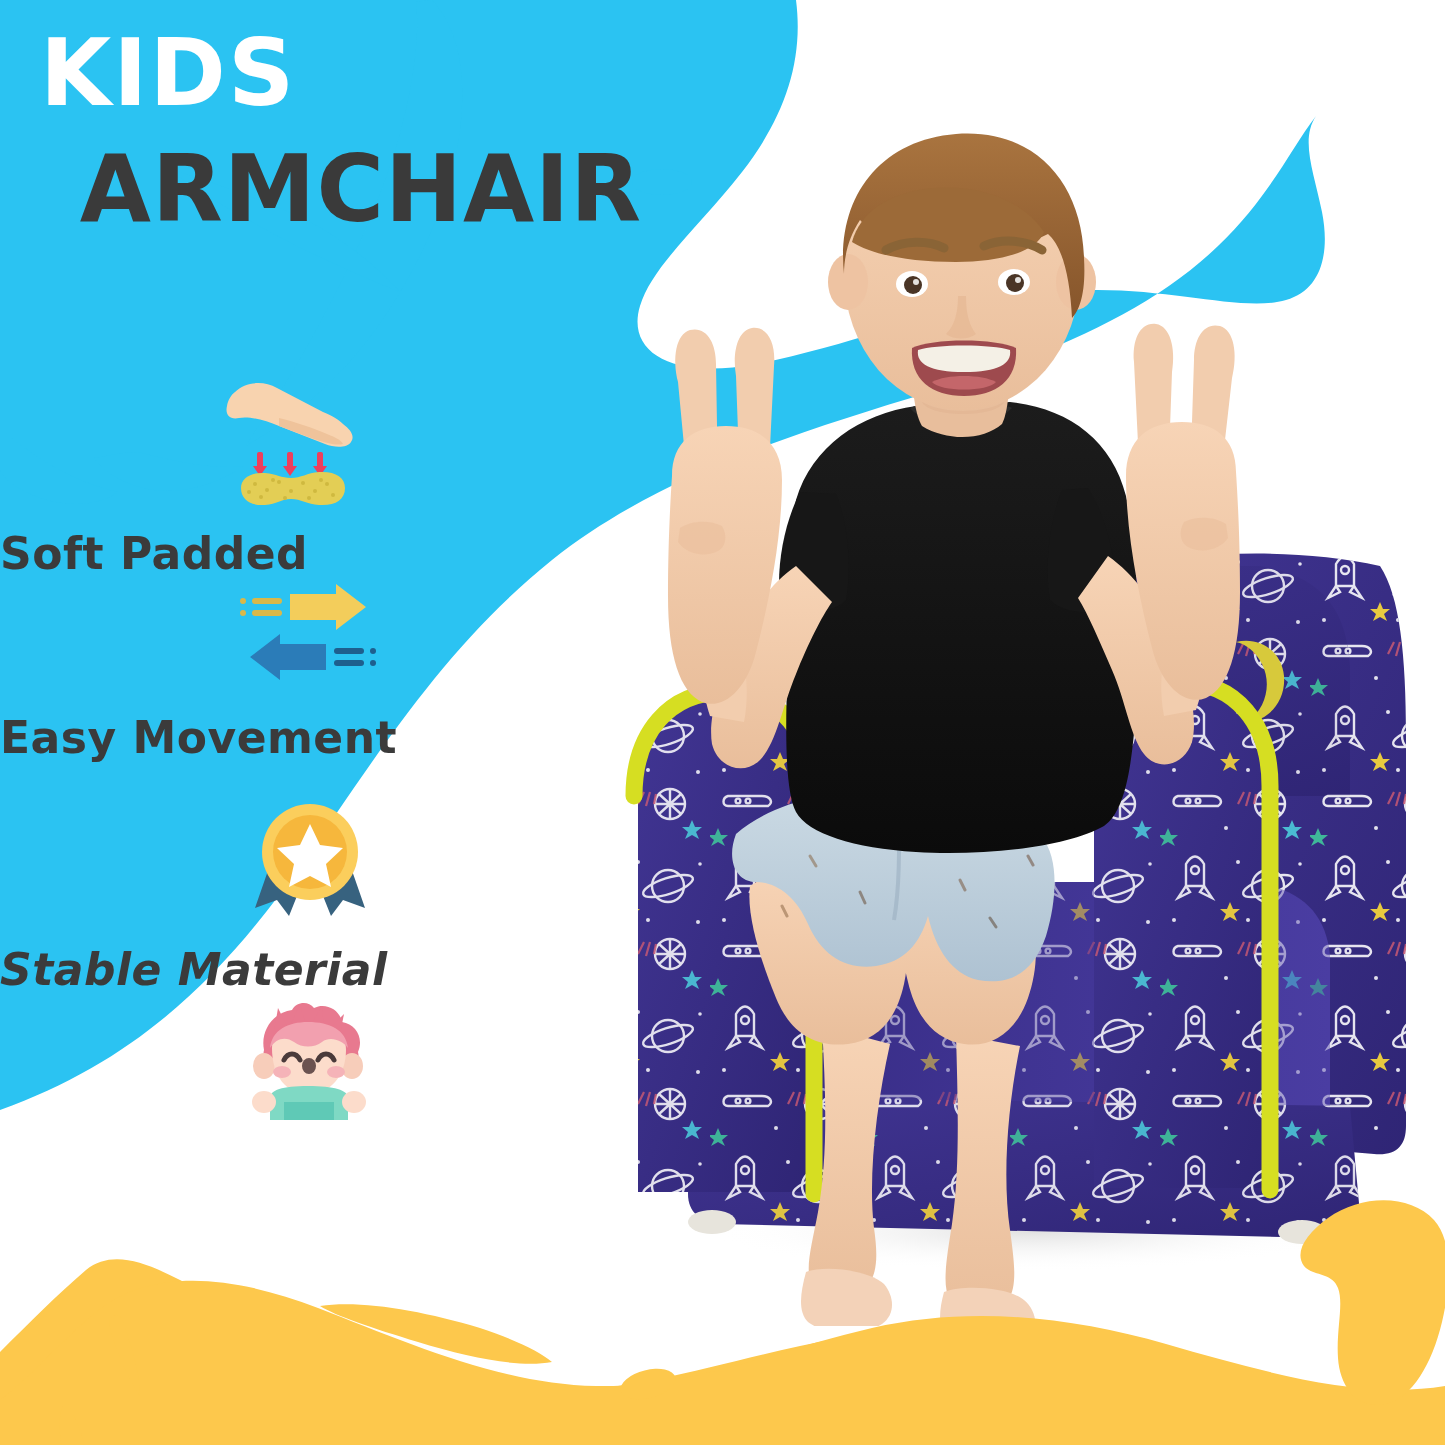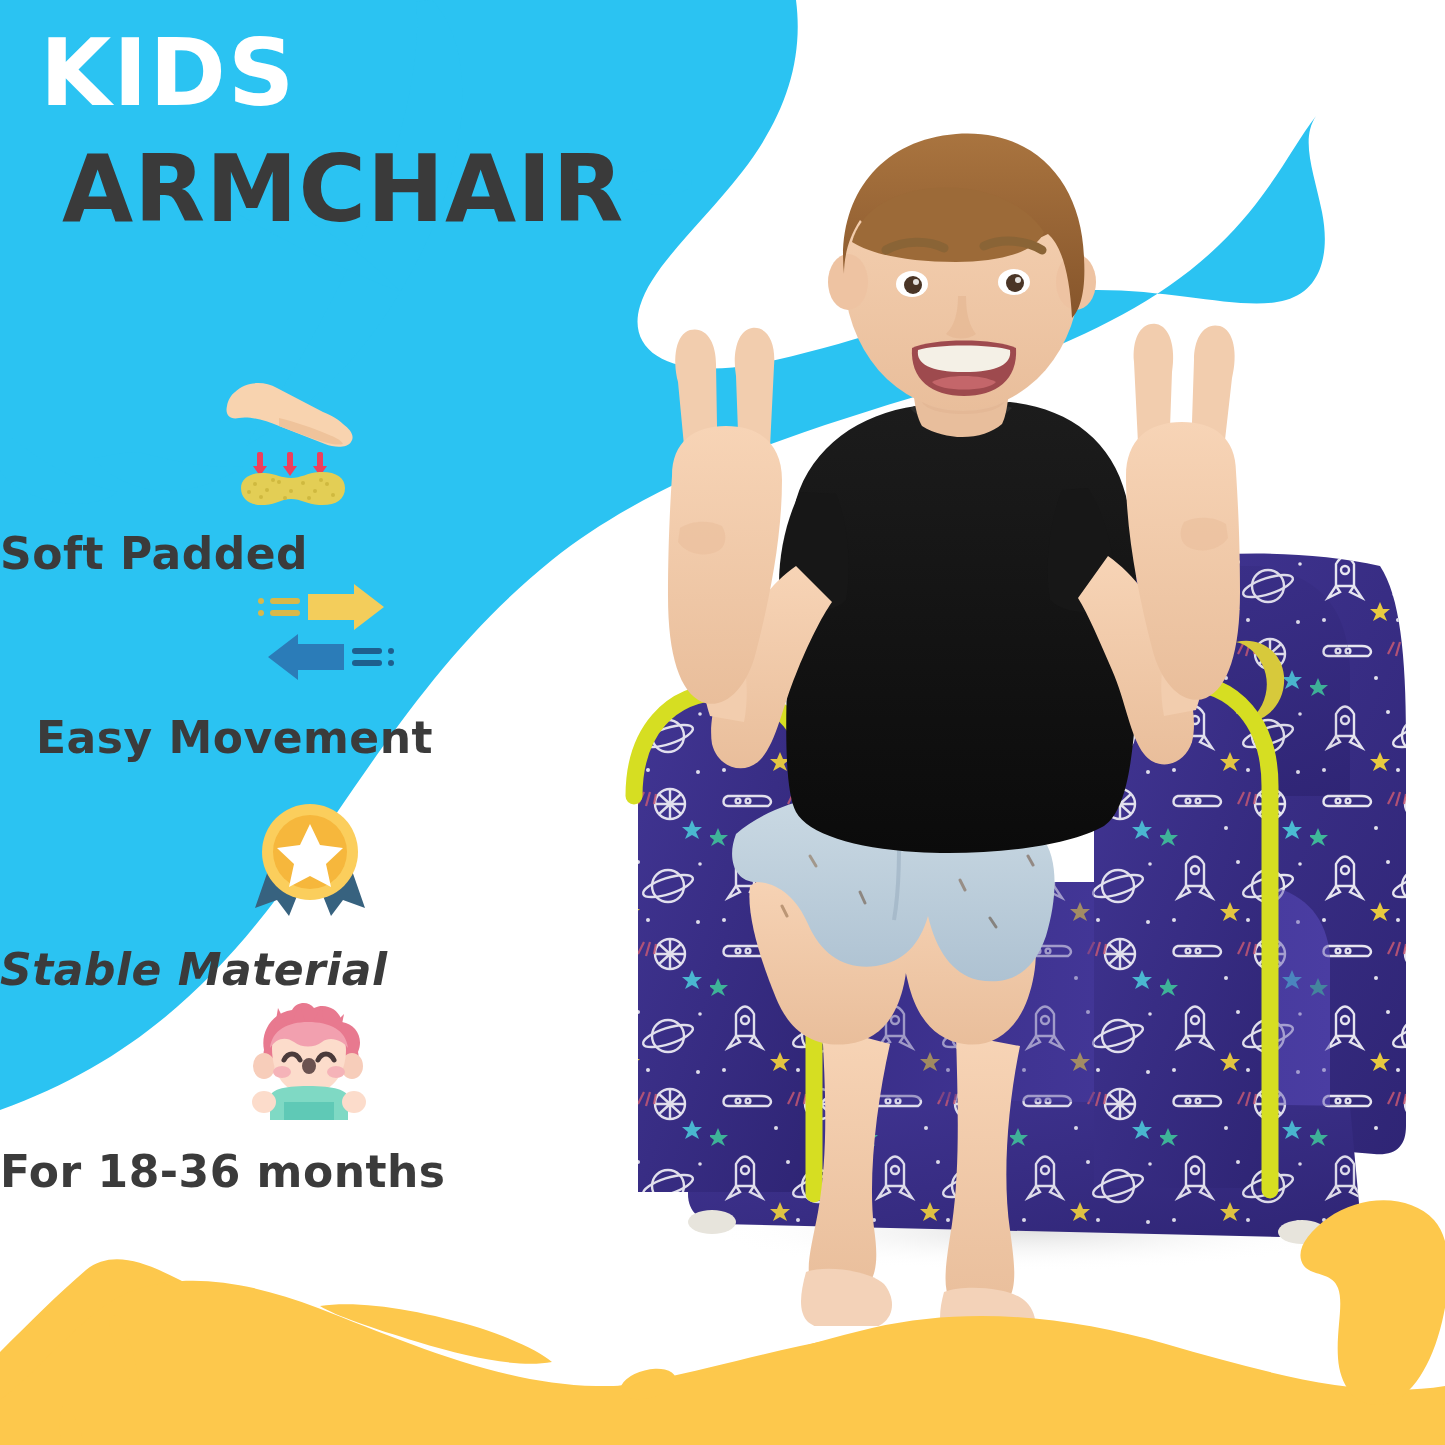--- a/index.html
+++ b/index.html
@@ -19,36 +19,37 @@
   #title-block { position:absolute; left:40px; top:28px; width:620px; z-index:40; }
   #title-kids {
     font-size:92px; font-weight:bold; letter-spacing:2px;
     color:#ffffff; line-height:1.0;
     font-family:"DejaVu Sans", sans-serif;
   }
   #title-armchair {
     font-size:92px; font-weight:bold; letter-spacing:1px;
     color:#3a3a3a; line-height:1.12; margin-top:18px; margin-left:22px;
     font-family:"DejaVu Sans", sans-serif;
+    text-align:center;
   }
 
   
   #features { position:absolute; left:0px; top:372px; width:620px; z-index:40; }
   .feature { position:relative; width:620px; text-align:center; }
   .feature .ficon { display:block; margin:0 auto; }
   .feature .flabel {
     display:block; text-align:left;
     font-size:44px; font-weight:bold; color:#3b3b3b;
     letter-spacing:0.5px;
     font-family:"DejaVu Sans", sans-serif;
     white-space:nowrap;
   }
   #feature-0 { height:210px; }
   #feature-0 .flabel { margin-top:16px; }
-  #feature-1 { height:208px;padding-left:36px; }
+  #feature-1 { height:208px; }
   #feature-1 .flabel { margin-top:20px; }
   #feature-2 { height:212px;font-style:italic; }
   #feature-2 .flabel { margin-top:14px; }
   #feature-3 { height:210px; }
   #feature-3 .flabel { margin-top:14px; }
 
   
   #photo { position:absolute; left:560px; top:96px; width:900px; height:1230px; z-index:30; }
   #photo svg { width:900px; height:1230px; display:block; }
 </style>
@@ -238,21 +239,20 @@
 
         <ellipse cx="79" cy="64" rx="7" ry="8" fill="#6B5250"></ellipse>
 
         <path d="M40,96 C40,88 52,84 78,84 C104,84 118,88 118,96
                  L118,118 L40,118 Z" fill="#7FD9C4"></path>
         <path d="M54,100 L104,100 L104,118 L54,118 Z" fill="#5FC9B6"></path>
 
         <ellipse cx="34" cy="100" rx="12" ry="11" fill="#FCDCCB"></ellipse>
         <ellipse cx="124" cy="100" rx="12" ry="11" fill="#FCDCCB"></ellipse>
       </svg>
-      <span class="flabel">For 18-36 months</span>
     </div>
   </div>
 
   <div id="photo">
     <svg viewBox="0 0 900 1230" xmlns="http://www.w3.org/2000/svg">
       <defs>
         <linearGradient id="skinG" x1="0" y1="0" x2="0" y2="1">
           <stop offset="0%" stop-color="#F7D4B6"></stop>
             <stop offset="100%" stop-color="#E9BE9B"></stop>
         </linearGradient>

